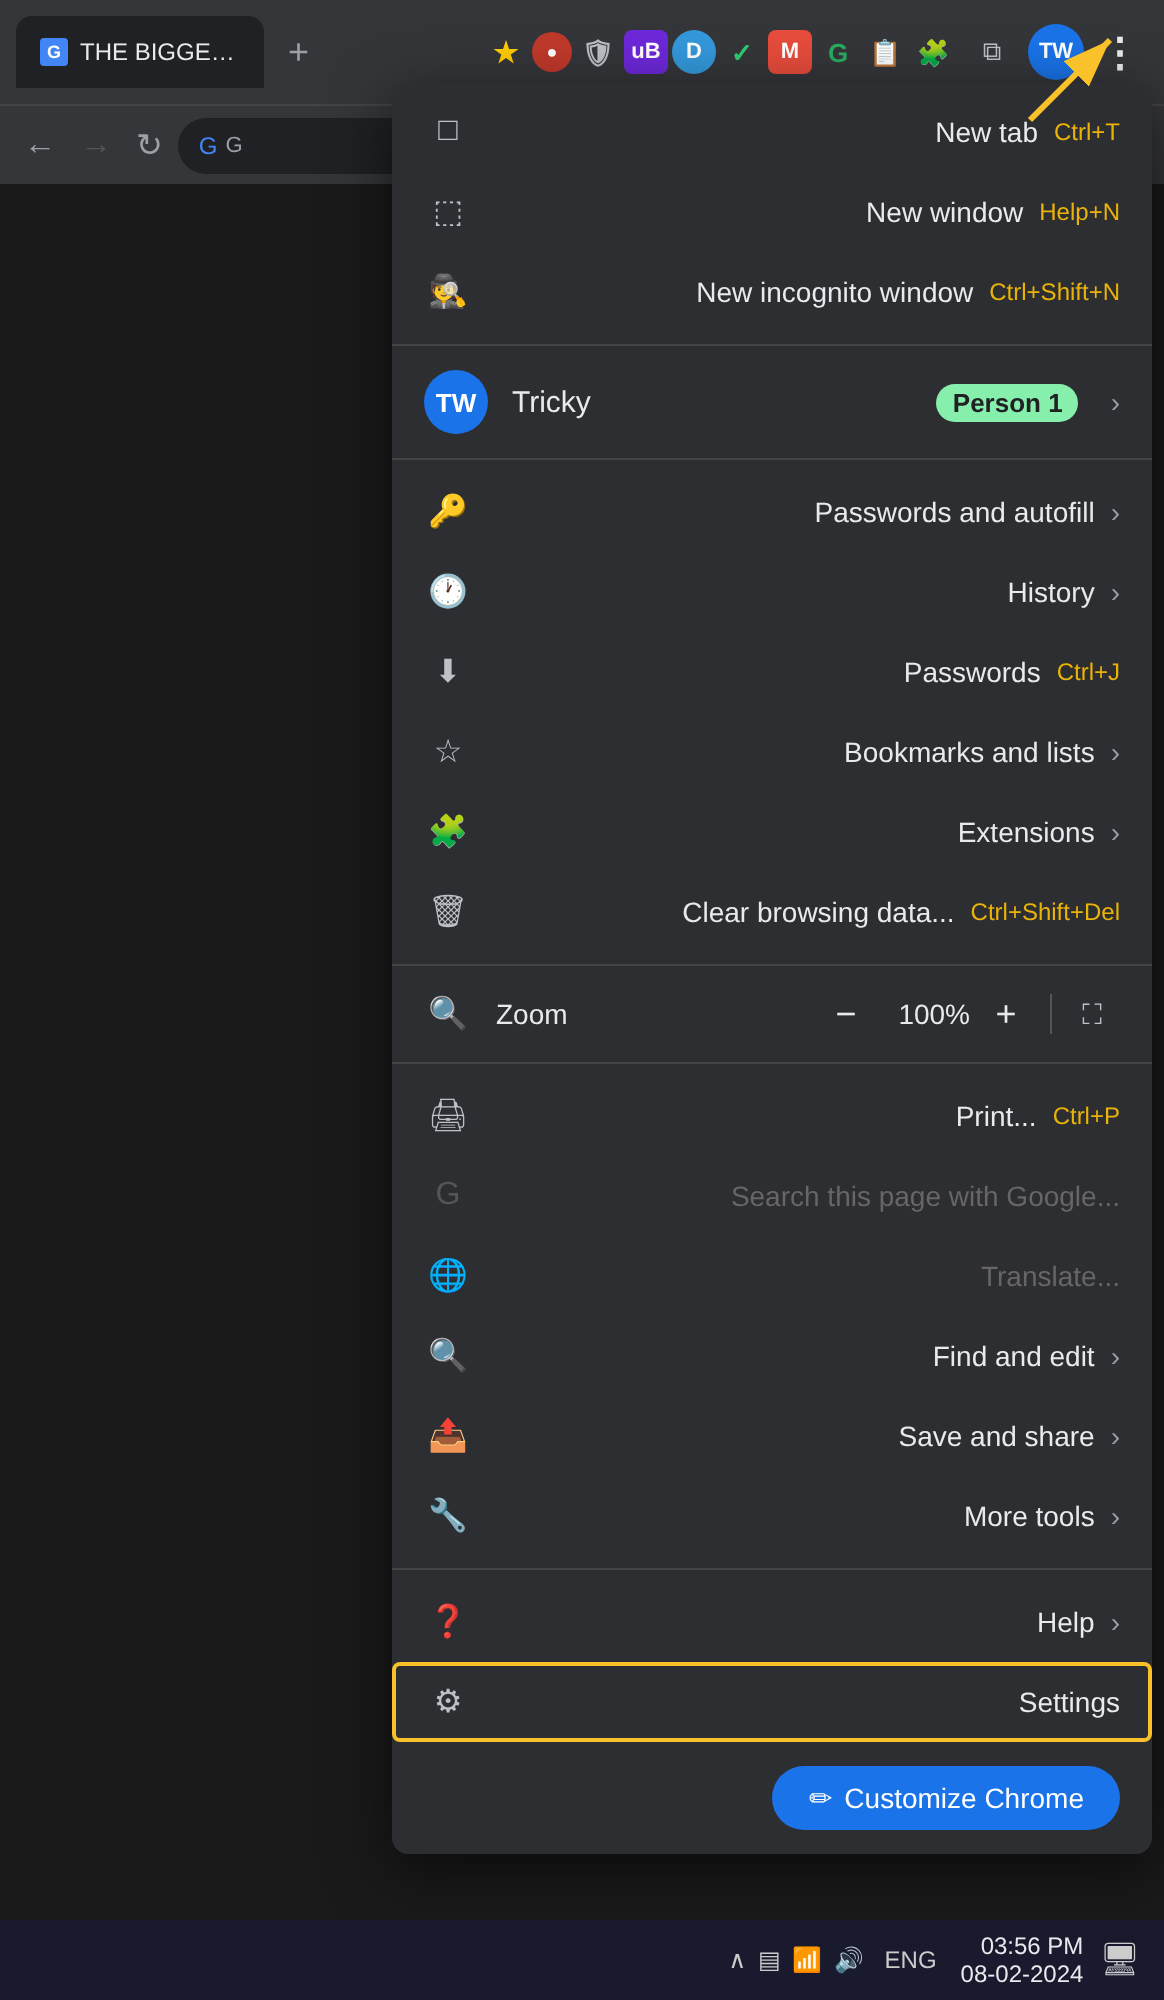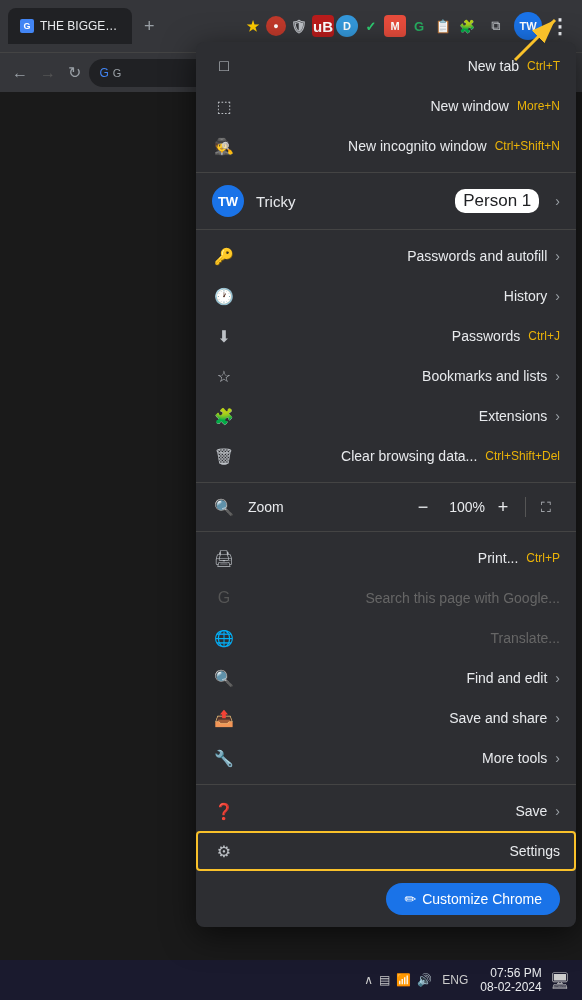--- a/index.html
+++ b/index.html
@@ -214,26 +214,26 @@
       font-size: 13px;
       font-weight: bold;
       margin-right: 12px;
     }
     .profile-name {
       flex: 1;
       font-size: 15px;
       color: #e8eaed;
     }
     .profile-badge {
-      background: #ffffff;
+      background: #86efac;
       color: #202124;
-      font-size: 17px;
+      font-size: 13px;
       padding: 2px 8px;
       border-radius: 10px;
-      font-weight: 400;
+      font-weight: 700;
       margin-right: 8px;
     }
 
     
     .zoom-section {
       display: flex;
       align-items: center;
       padding: 6px 16px;
       color: #e8eaed;
       min-height: 44px;
@@ -354,21 +354,21 @@
   <div class="toolbar-tab">
     <div class="tab-favicon" style="background:#4285f4;color:white;font-size:9px;display:flex;align-items:center;justify-content:center;font-weight:bold;">G</div>
     <span class="tab-title">THE BIGGES...</span>
   </div>
   <span class="toolbar-new-tab">+</span>
   <div class="spacer"></div>
   <div class="toolbar-icons">
     <div class="ext-icon" style="color:#ffcc00;font-size:14px;">★</div>
     <div class="ext-icon" style="background:#c0392b;color:white;border-radius:50%;width:20px;height:20px;font-size:9px;">●</div>
     <div class="ext-icon" style="color:#bdc1c6;font-size:13px;">🛡</div>
-    <div class="ext-icon" style="background:#b91c1c;color:white;border-radius:4px;font-size:15px;font-weight:bold;">uB</div>
+    <div class="ext-icon" style="background:#6d28d9;color:white;border-radius:4px;font-size:11px;font-weight:bold;">uB</div>
     <div class="ext-icon" style="background:#3498db;color:white;border-radius:50%;font-size:11px;font-weight:bold;">D</div>
     <div class="ext-icon" style="color:#2ecc71;font-size:13px;">✓</div>
     <div class="ext-icon" style="background:#e74c3c;color:white;border-radius:4px;font-size:11px;font-weight:bold;">M</div>
     <div class="ext-icon" style="color:#27ae60;font-size:13px;">G</div>
     <div class="ext-icon" style="color:#bdc1c6;font-size:13px;">📋</div>
     <div class="ext-icon" style="color:#bdc1c6;font-size:13px;">🧩</div>
   </div>
   <div class="toolbar-icon" style="font-size:13px;color:#bdc1c6;">⧉</div>
   <div class="toolbar-icon profile-icon">TW</div>
   <div class="toolbar-icon more-icon" style="color:#e8eaed;font-size:20px;font-weight:bold;">⋮</div>
@@ -401,21 +401,21 @@
 
   <div class="menu-section">
     <div class="menu-item">
       <span class="menu-icon">□</span>
       <span class="menu-label">New tab</span>
       <span class="menu-shortcut">Ctrl+T</span>
     </div>
     <div class="menu-item">
       <span class="menu-icon">⬚</span>
       <span class="menu-label">New window</span>
-      <span class="menu-shortcut">More+N</span>
+      <span class="menu-shortcut">Help+N</span>
     </div>
     <div class="menu-item">
       <span class="menu-icon">🕵</span>
       <span class="menu-label">New incognito window</span>
       <span class="menu-shortcut">Ctrl+Shift+N</span>
     </div>
   </div>
 
   <div class="menu-divider"></div>
 
@@ -506,21 +506,21 @@
       <span class="menu-label">More tools</span>
       <span class="menu-arrow">›</span>
     </div>
   </div>
 
   <div class="menu-divider"></div>
 
   <div class="menu-section">
     <div class="menu-item">
       <span class="menu-icon">❓</span>
-      <span class="menu-label">Save</span>
+      <span class="menu-label">Help</span>
       <span class="menu-arrow">›</span>
     </div>
     <div class="menu-item highlighted">
       <span class="menu-icon">⚙</span>
       <span class="menu-label">Settings</span>
     </div>
   </div>
 
   <div style="display:flex;justify-content:flex-end;padding:8px 16px 12px;">
     <button class="customize-btn">
@@ -532,17 +532,17 @@
 
 <div class="system-tray">
   <div class="tray-icons">
     <span>∧</span>
     <span>▤</span>
     <span>📶</span>
     <span>🔊</span>
     <span style="margin:0 4px;">ENG</span>
   </div>
   <div class="tray-time">
-    <div>07:56 PM</div>
+    <div>03:56 PM</div>
     <div>08-02-2024</div>
   </div>
   <span class="tray-monitor">🖥</span>
 </div>
 
 </body></html>

